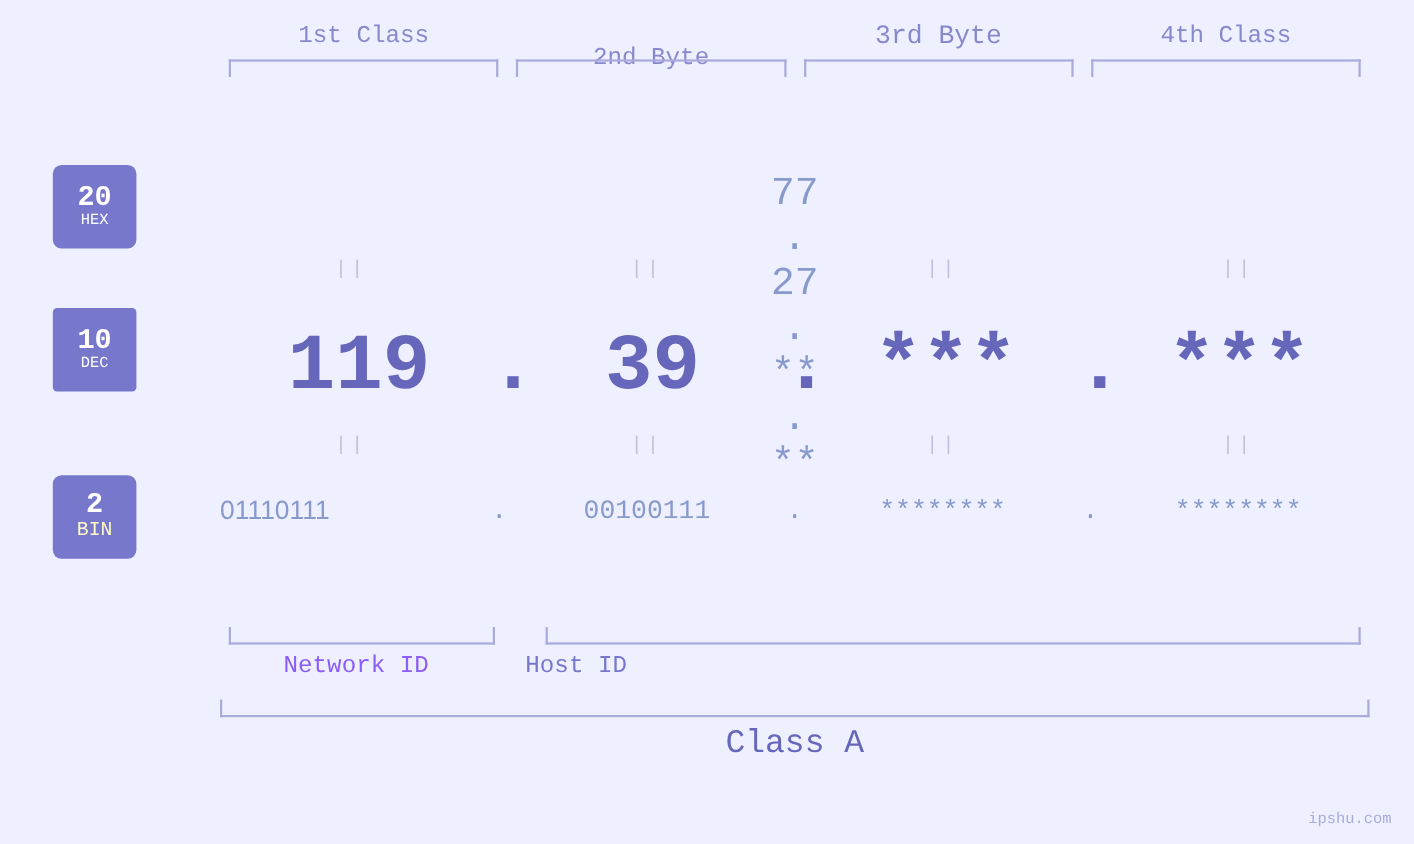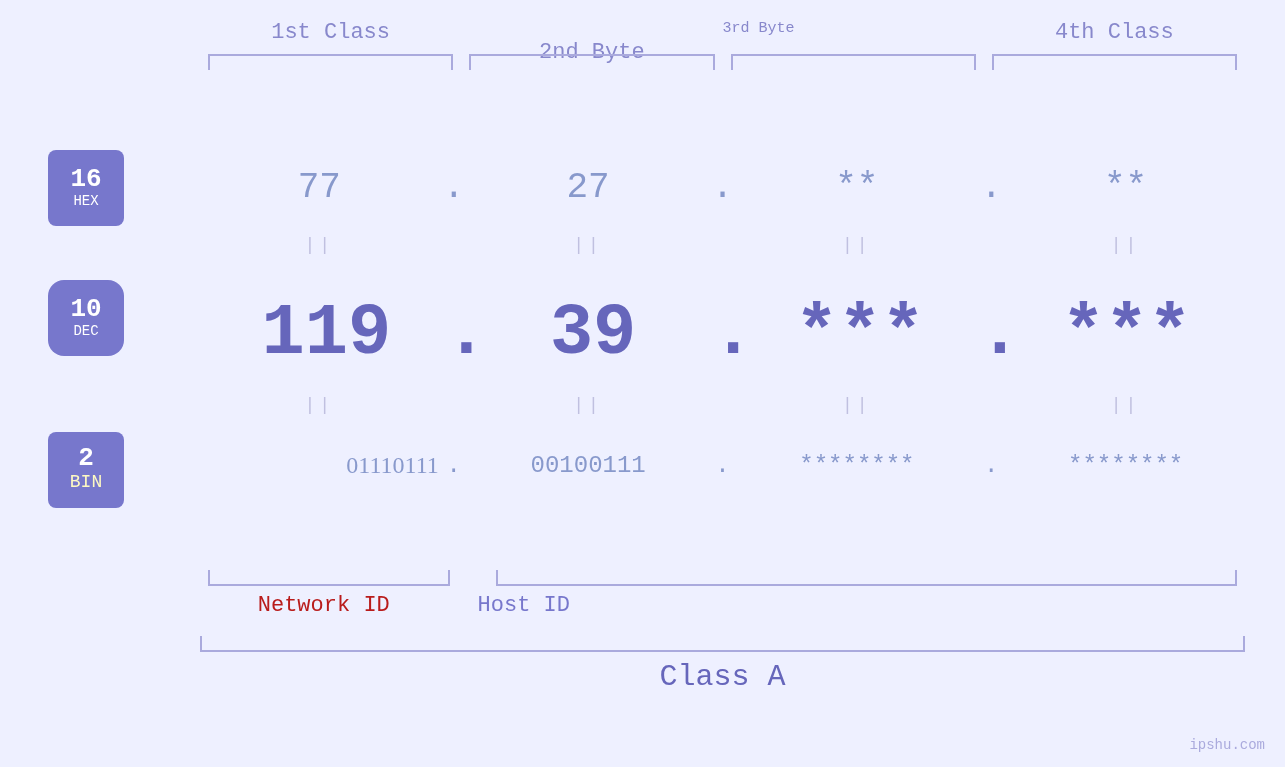--- a/index.html
+++ b/index.html
@@ -25,57 +25,57 @@
     
   </style>
 </head>
 <body>
 
 <div class="layout">
 
   <div style="position:absolute; top:20px; left:200px; right:40px; display:flex;">
     <div style="flex:1; text-align:center; color:#8888cc; font-size:22px; font-family:'Courier New',monospace;">1st Class</div>
     <div style="flex:1; text-align:center; color:#8888cc; font-size:22px; font-family:'Courier New',monospace;margin-top:20px;">2nd Byte</div>
-    <div style="flex:1; text-align:left; color:#8888cc; font-size:15px; font-family:'Courier New',monospace;">3rd Byte</div>
+    <div style="flex:1; text-align:center; color:#8888cc; font-size:24px; font-family:'Courier New',monospace;">3rd Byte</div>
     <div style="flex:1; text-align:center; color:#8888cc; font-size:22px; font-family:'Courier New',monospace;">4th Class</div>
   </div>
 
   <div style="position:absolute; top:54px; left:200px; right:40px; display:flex; height:16px;">
     <div style="flex:1; margin:0 8px; border-top:2px solid #aaaadd; border-left:2px solid #aaaadd; border-right:2px solid #aaaadd;"></div>
     <div style="flex:1; margin:0 8px; border-top:2px solid #aaaadd; border-left:2px solid #aaaadd; border-right:2px solid #aaaadd;"></div>
     <div style="flex:1; margin:0 8px; border-top:2px solid #aaaadd; border-left:2px solid #aaaadd; border-right:2px solid #aaaadd;"></div>
     <div style="flex:1; margin:0 8px; border-top:2px solid #aaaadd; border-left:2px solid #aaaadd; border-right:2px solid #aaaadd;"></div>
   </div>
 
   <div style="position:absolute; top:150px; left:48px; width:76px; height:76px; background:#7777cc; border-radius:8px; display:flex; flex-direction:column; align-items:center; justify-content:center;">
-    <span style="color:white; font-size:26px; font-weight:bold; font-family:'Courier New',monospace; line-height:1;">16</span>
+    <span style="color:white; font-size:26px; font-weight:bold; font-family:'Courier New',monospace; line-height:1;">20</span>
     <span style="color:white; font-size:14px; font-family:'Courier New',monospace; line-height:1.3;">HEX</span>
   </div>
 
-  <div style="position:absolute; top:155px; left:200px; right:40px; display:flex; align-items:center; height:65px;">
+  <div style="position:absolute; top:155px; left:200px; right:40px; display:flex; align-items:center; height:65px;flex-direction:column;">
     <div style="flex:1; text-align:center; color:#8899cc; font-size:36px; font-family:'Courier New',monospace;">77</div>
     <div style="width:30px; text-align:center; color:#8899cc; font-size:36px; font-family:'Courier New',monospace;">.</div>
     <div style="flex:1; text-align:center; color:#8899cc; font-size:36px; font-family:'Courier New',monospace;">27</div>
     <div style="width:30px; text-align:center; color:#8899cc; font-size:36px; font-family:'Courier New',monospace;">.</div>
     <div style="flex:1; text-align:center; color:#8899cc; font-size:36px; font-family:'Courier New',monospace;">**</div>
     <div style="width:30px; text-align:center; color:#8899cc; font-size:36px; font-family:'Courier New',monospace;">.</div>
     <div style="flex:1; text-align:center; color:#8899cc; font-size:36px; font-family:'Courier New',monospace;">**</div>
   </div>
 
   <div style="position:absolute; top:230px; left:200px; right:40px; display:flex; align-items:center; height:30px;">
     <div style="flex:1; text-align:center; color:#c0c0e0; font-size:18px; font-family:'Courier New',monospace; letter-spacing:4px;">||</div>
     <div style="width:30px;"></div>
     <div style="flex:1; text-align:center; color:#c0c0e0; font-size:18px; font-family:'Courier New',monospace; letter-spacing:4px;">||</div>
     <div style="width:30px;"></div>
     <div style="flex:1; text-align:center; color:#c0c0e0; font-size:18px; font-family:'Courier New',monospace; letter-spacing:4px;">||</div>
     <div style="width:30px;"></div>
     <div style="flex:1; text-align:center; color:#c0c0e0; font-size:18px; font-family:'Courier New',monospace; letter-spacing:4px;">||</div>
   </div>
 
-  <div style="position:absolute; top:280px; left:48px; width:76px; height:76px; background:#7777cc; border-radius:16px; display:flex; flex-direction:column; align-items:center; justify-content:center;">
+  <div style="position:absolute; top:280px; left:48px; width:76px; height:76px; background:#7777cc; border-radius:4px; display:flex; flex-direction:column; align-items:center; justify-content:center;">
     <span style="color:white; font-size:26px; font-weight:bold; font-family:'Courier New',monospace; line-height:1;">10</span>
     <span style="color:white; font-size:14px; font-family:'Courier New',monospace; line-height:1.3;">DEC</span>
   </div>
 
   <div style="position:absolute; top:265px; left:208px; right:40px; display:flex; align-items:flex-end; height:110px;">
     <div style="flex:1; text-align:center; color:#6666bb; font-size:72px; font-weight:bold; font-family:'Courier New',monospace;">119</div>
     <div style="width:30px; text-align:center; color:#6666bb; font-size:72px; font-weight:bold; font-family:'Courier New',monospace;">.</div>
     <div style="flex:1; text-align:center; color:#6666bb; font-size:72px; font-weight:bold; font-family:'Courier New',monospace;">39</div>
     <div style="width:30px; text-align:center; color:#6666bb; font-size:72px; font-weight:bold; font-family:'Courier New',monospace;">.</div>
     <div style="flex:1; text-align:center; color:#6666bb; font-size:72px; font-weight:bold; font-family:'Courier New',monospace;">***</div>
@@ -92,39 +92,39 @@
     <div style="width:30px;"></div>
     <div style="flex:1; text-align:center; color:#c0c0e0; font-size:18px; font-family:'Courier New',monospace; letter-spacing:4px;">||</div>
   </div>
 
   <div style="position:absolute; top:432px; left:48px; width:76px; height:76px; background:#7777cc; border-radius:8px; display:flex; flex-direction:column; align-items:center; justify-content:center;">
     <span style="color:white; font-size:26px; font-weight:bold; font-family:'Courier New',monospace; line-height:1;">2</span>
     <span style="color:#fef9c3; font-size:18px; font-family:'Courier New',monospace; line-height:1.3;">BIN</span>
   </div>
 
   <div style="position:absolute; top:425px; left:200px; right:40px; display:flex; align-items:center; height:80px;">
-    <div style="flex:1; text-align:right; color:#8899cc; font-size:24px; font-family:Liberation Serif, serif;">01110111</div>
+    <div style="flex:1; text-align:left; color:#8899cc; font-size:24px; font-family:Liberation Sans, sans-serif;">01110111</div>
     <div style="width:30px; text-align:center; color:#8899cc; font-size:24px; font-family:'Courier New',monospace;">.</div>
     <div style="flex:1; text-align:center; color:#8899cc; font-size:24px; font-family:'Courier New',monospace;">00100111</div>
     <div style="width:30px; text-align:center; color:#8899cc; font-size:24px; font-family:'Courier New',monospace;">.</div>
     <div style="flex:1; text-align:center; color:#8899cc; font-size:24px; font-family:'Courier New',monospace;">********</div>
     <div style="width:30px; text-align:center; color:#8899cc; font-size:24px; font-family:'Courier New',monospace;">.</div>
     <div style="flex:1; text-align:center; color:#8899cc; font-size:24px; font-family:'Courier New',monospace;">********</div>
   </div>
 
   <div style="position:absolute; top:570px; left:200px; right:40px; display:flex; height:16px;">
 
     <div style="flex:1; margin:0 8px; border-bottom:2px solid #aaaadd; border-left:2px solid #aaaadd; border-right:2px solid #aaaadd;"></div>
 
     <div style="width:30px;"></div>
     <div style="flex:3.1; margin:0 8px; border-bottom:2px solid #aaaadd; border-left:2px solid #aaaadd; border-right:2px solid #aaaadd;"></div>
   </div>
 
   <div style="position:absolute; top:590px; left:200px; right:40px; display:flex; height:30px; align-items:center;">
-    <div style="flex:1; text-align:center; color:#b91c1c; font-size:22px; font-family:'Courier New',monospace;">Network ID</div>
+    <div style="flex:1; text-align:center; color:#8b5cf6; font-size:22px; font-family:'Courier New',monospace;">Network ID</div>
     <div style="width:30px;"></div>
     <div style="flex:3.1; color:#7777cc; font-size:22px; font-family:'Courier New',monospace;">Host ID</div>
   </div>
 
   <div style="position:absolute; top:636px; left:200px; right:40px; height:16px;">
     <div style="width:100%; height:100%; border-bottom:2px solid #aaaadd; border-left:2px solid #aaaadd; border-right:2px solid #aaaadd;"></div>
   </div>
 
   <div style="position:absolute; top:660px; left:200px; right:40px; text-align:center; color:#6666bb; font-size:30px; font-family:'Courier New',monospace;">Class A</div>
 

